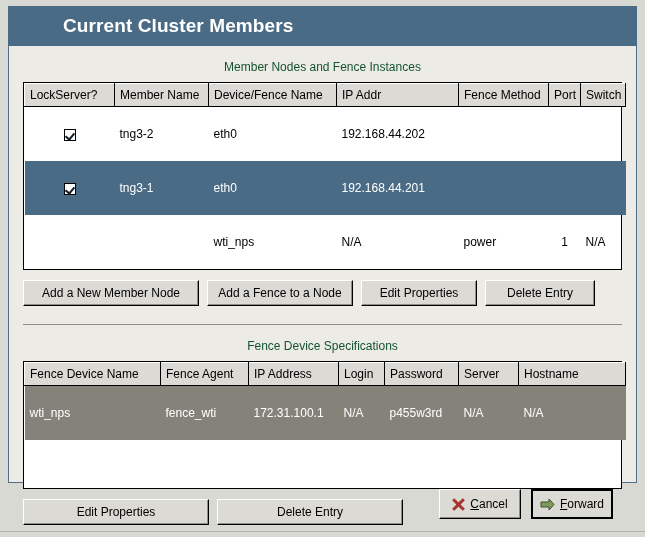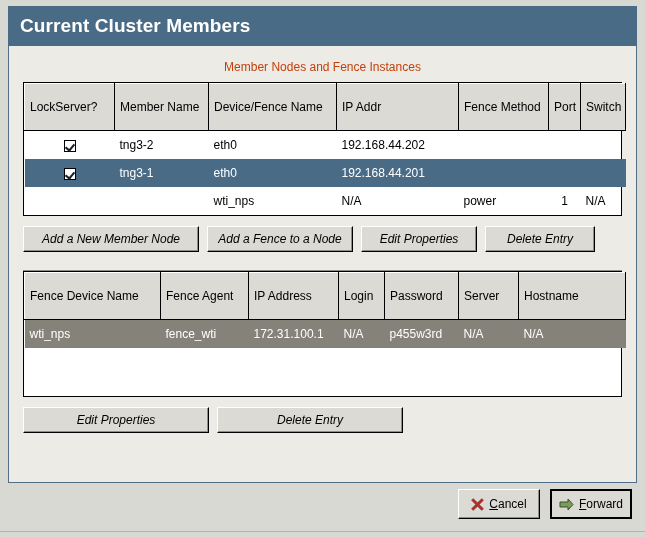--- a/index.html
+++ b/index.html
@@ -36,38 +36,39 @@
     box-sizing: border-box;
     display: flex;
     align-items: center;
   }
   .titlebar-text {
     color: #ffffff;
     font-size: 19px;
     font-weight: bold;
     padding-left: 12px;
     letter-spacing: 0.1px;
+    margin-left: 43px;
   }
 
   
   .content-panel {
     position: absolute;
     left: 8px; top: 46px;
     width: 629px;
     height: 437px;
     background: #edebe6;
     border: 1px solid #536f87;
     border-top: none;
     box-sizing: border-box;
   }
 
   .section-title {
     text-align: center;
     font-size: 12px;
-    color: #c2410c;
+    color: #14532d;
     margin-top: 14px;
     margin-bottom: 8px;
   }
 
   
   .table-wrap {
     margin: 0 14px;
     background: #ffffff;
     border: 1px solid #000000;
     box-sizing: border-box;
@@ -78,28 +79,28 @@
     table-layout: fixed;
   }
   table.grid thead th {
     background: #dcdad5;
     border: 1px solid #000000;
     border-top: 1px solid #ffffff;
     border-left: 1px solid #ffffff;
     font-weight: normal;
     font-size: 12px;
     text-align: left;
-    padding: 16px 5px;
+    padding: 4px 5px;
     height: 19px;
     box-sizing: border-box;
     white-space: nowrap;
     overflow: hidden;
   }
   table.grid tbody td {
-    padding: 7px 5px;
+    padding: 20px 5px;
     height: 21px;
     box-sizing: border-box;
     font-size: 12px;
     white-space: nowrap;
     overflow: hidden;
     border: none;
   }
   tr.row-selected-blue td {
     background: #4a6b85;
     color: #ffffff;
@@ -135,21 +136,20 @@
   .filler-area {
     background: #ffffff;
     height: 48px;
   }
 
   
   .btn-row {
     display: flex;
     margin: 10px 14px 0 14px;
     gap: 8px;
-    font-style: italic;
   }
   .btn {
     background: #dcdad5;
     border: 1px solid #000000;
     border-top-color: #ffffff;
     border-left-color: #ffffff;
     box-shadow: inset -1px -1px 0 #8f8d88;
     font-size: 12px;
     font-family: "Liberation Sans", sans-serif;
     color: #000000;
@@ -169,21 +169,21 @@
 
   
   .navbar {
     position: absolute;
     left: 0; top: 489px;
     width: 645px;
     height: 48px;
     display: flex;
     justify-content: flex-end;
     align-items: flex-start;
-    padding-right: 13px;
+    padding-right: 32px;
     box-sizing: border-box;
     gap: 10px;
   }
   .nav-btn {
     background: #dcdad5;
     border: 1px solid #000000;
     border-top-color: #ffffff;
     border-left-color: #ffffff;
     box-shadow: inset -1px -1px 0 #8f8d88;
     width: 82px;
@@ -303,20 +303,21 @@
 
     <div class="btn-row">
       <div class="btn" style="width:176px">Add a New Member Node</div>
       <div class="btn" style="width:146px">Add a Fence to a Node</div>
       <div class="btn" style="width:116px">Edit Properties</div>
       <div class="btn" style="width:110px">Delete Entry</div>
     </div>
 
     <hr class="sep">
 
+    <div class="section-title">Fence Device Specifications</div>
 
     <div class="table-wrap">
       <table class="grid">
         <colgroup>
           <col style="width:136px">
             <col style="width:88px">
             <col style="width:90px">
           <col style="width:46px">
             <col style="width:74px">
             <col style="width:60px">

